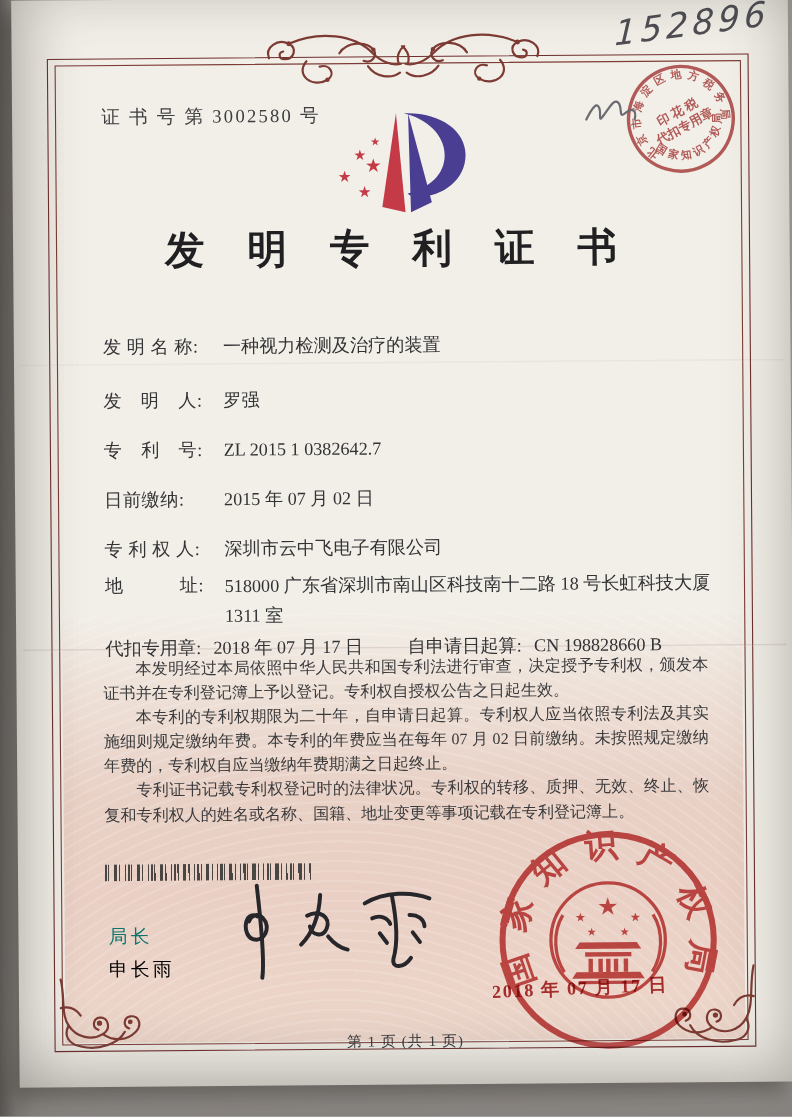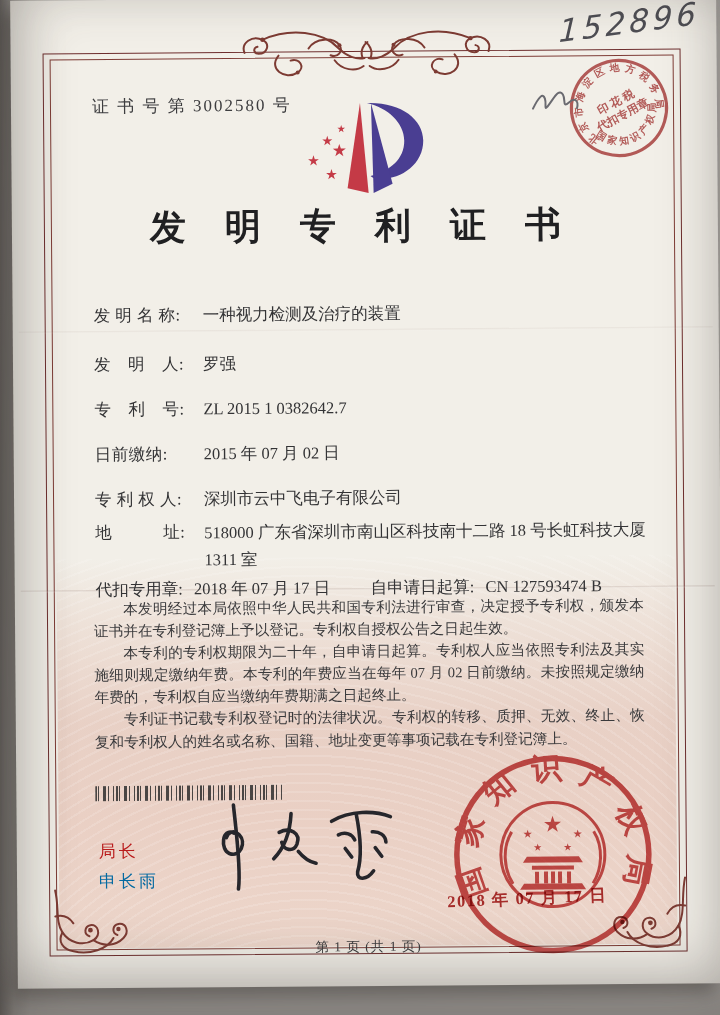--- a/index.html
+++ b/index.html
@@ -31,22 +31,22 @@
   .frow .val{margin-left:7px;}
   .frow .val-wrap{display:inline-block;vertical-align:top;margin-left:7px;white-space:normal;width:446px;line-height:27px;}
   .grant-right{position:absolute;left:275px;top:0;}
   .body-text{position:absolute;left:79px;top:598px;width:550px;font-size:14.6px;line-height:22.1px;
          color:#3a3a3c;text-align:justify;}
   .body-text p{margin:0;text-indent:2em;}
   .barcode{position:absolute;left:79px;top:786px;width:188px;height:15px;opacity:.85;
          background:repeating-linear-gradient(90deg,#2d2d2d 0 2px,transparent 2px 3px,#2d2d2d 3px 4px,
            transparent 4px 8px,#2d2d2d 8px 11px,transparent 11px 13px,#2d2d2d 13px 14px,
            transparent 14px 18px,#2d2d2d 18px 19px,transparent 19px 21px);}
-  .director-label{position:absolute;left:82px;top:840px;font-size:17px;color:#b91c1c;letter-spacing:3px;}
-  .director-name{position:absolute;left:82px;top:870px;font-size:17px;color:#0369a1;letter-spacing:3px;}
+  .director-label{position:absolute;left:82px;top:840px;font-size:17px;color:#0f766e;letter-spacing:3px;}
+  .director-name{position:absolute;left:82px;top:870px;font-size:17px;color:#000000;letter-spacing:3px;}
   .signature{position:absolute;left:188px;top:792px;width:215px;height:102px;transform:rotate(-3deg);}
   .seal{position:absolute;left:411px;top:755px;width:250px;height:206px;opacity:.88;mix-blend-mode:multiply;}
   .seal-date{position:absolute;left:430px;top:891px;font-size:16.5px;font-weight:700;color:#b23434;
          letter-spacing:1.5px;transform:rotate(-2deg);mix-blend-mode:multiply;}
   .tax-stamp{position:absolute;left:546px;top:50px;width:124px;height:124px;transform:rotate(-28deg);
          opacity:.82;mix-blend-mode:multiply;}
   .hand-number{position:absolute;left:548px;top:8px;font-size:31px;color:#4e4e54;
          font-family:"DejaVu Sans",sans-serif;font-style:italic;letter-spacing:4px;
          transform:rotate(-7deg) skewX(-10deg);}
   .scribble{position:absolute;left:518px;top:78px;width:62px;height:46px;}
@@ -157,21 +157,21 @@
       <span class="lbl">专 利 权 人:</span><span class="val">深圳市云中飞电子有限公司</span>
     </div>
     <div class="frow" style="top:520px;">
       <span class="lbl">地　　　址:</span><span class="val-wrap">518000 广东省深圳市南山区科技南十二路 18 号长虹科技大厦 1311 室</span>
     </div>
     <div class="frow" style="top:577px;">
       <span>代扣专用章:</span>
       <span class="val">2018 年 07 月 17 日</span>
       <span class="grant-right">
         <span>自申请日起算:</span>
-        <span class="val">CN 127593474 B</span>
+        <span class="val">CN 198828660 B</span>
       </span>
     </div>
 
     <div class="body-text">
       <p>本发明经过本局依照中华人民共和国专利法进行审查，决定授予专利权，颁发本证书并在专利登记簿上予以登记。专利权自授权公告之日起生效。</p>
       <p>本专利的专利权期限为二十年，自申请日起算。专利权人应当依照专利法及其实施细则规定缴纳年费。本专利的年费应当在每年 07 月 02 日前缴纳。未按照规定缴纳年费的，专利权自应当缴纳年费期满之日起终止。</p>
       <p>专利证书记载专利权登记时的法律状况。专利权的转移、质押、无效、终止、恢复和专利权人的姓名或名称、国籍、地址变更等事项记载在专利登记簿上。</p>
     </div>
 
     <div class="barcode"></div>

